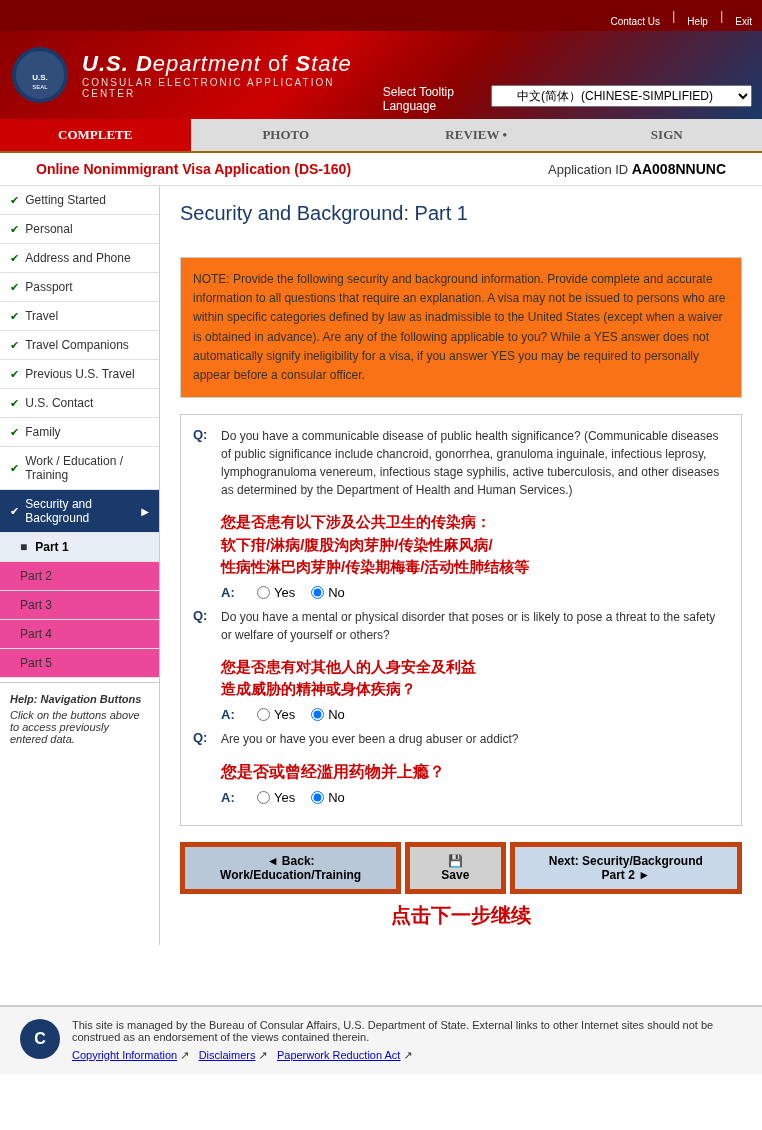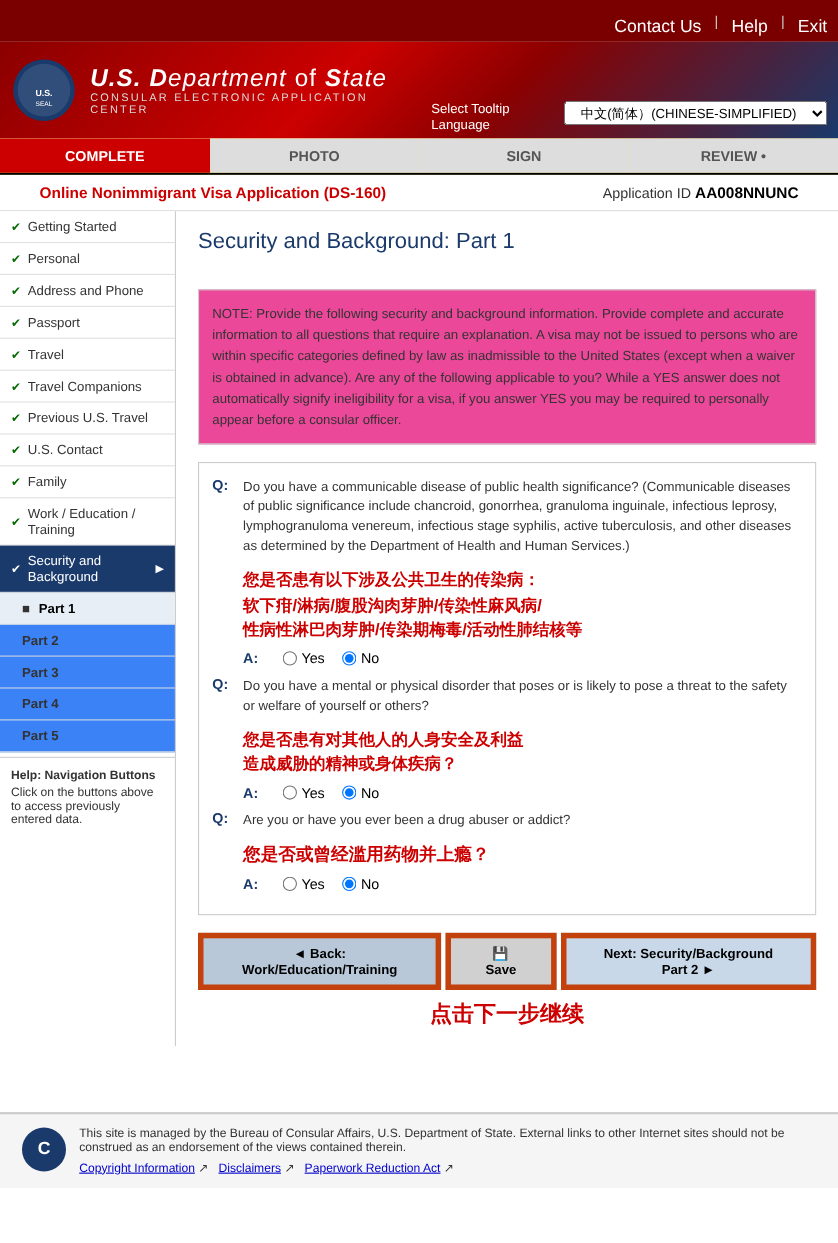--- a/index.html
+++ b/index.html
@@ -1,64 +1,64 @@
 <!DOCTYPE html>
 <html><head>
   <meta charset="utf-8">
   <style>
     * { box-sizing: border-box; margin: 0; padding: 0; }
     body { font-family: Arial, sans-serif; font-size: 13px; background: #fff; width: 762px; }
 
     
     .top-bar { background: #7a0000; display: flex; justify-content: flex-end; align-items: center; padding: 4px 10px; gap: 12px; }
-    .top-bar a { color: #fff; text-decoration: none; font-size: 16px; margin-top: 12px; }
+    .top-bar a { color: #fff; text-decoration: none; font-size: 10px; margin-top: 12px; }
     .top-bar span { color: #ccc; }
 
     .header-main { background: #8b0000; display: flex; align-items: center; padding: 6px 10px; gap: 12px; }
     .header-logo { width: 60px; height: 60px; }
     .header-title { color: #fff; }
     .header-title .dept { font-size: 22px; font-weight: bold; font-style: italic; letter-spacing: 1px; }
     .header-title .dept span { font-weight: normal; }
     .header-title .sub { font-size: 10px; letter-spacing: 2px; color: #ddd; }
     .header-right { margin-left: auto; display: flex; align-items: flex-start; gap: 8px; font-size: 12px; color: #fff; margin-top: 48px; }
-    .lang-select { padding: 2px 10px; font-size: 12px; }
-
-    
-    .nav-tabs { display: flex; background: #fde047; border-bottom: 2px solid #000000; }
+    .lang-select { padding: 2px 21px; font-size: 12px; }
+
+    
+    .nav-tabs { display: flex; background: #404040; border-bottom: 2px solid #a16207; font-family: Liberation Serif, serif; }
     .nav-tab { padding: 8px 40px; font-size: 13px; font-weight: bold; cursor: pointer; text-align: center; flex: 1; }
     .nav-tab.active { background: #cc0000; color: #fff; }
     .nav-tab.inactive { background: #ddd; color: #555; }
 
     
     .app-id-bar { background: #fff; padding: 8px 36px; border-bottom: 1px solid #ddd; display: flex; justify-content: space-between; align-items: center; }
     .app-id-bar .form-title { color: #cc0000; font-size: 14px; font-weight: bold; }
     .app-id-bar .app-id { font-size: 13px; color: #333; }
     .app-id-bar .app-id strong { color: #000; font-size: 14px; }
 
     
     .main-layout { display: flex; }
 
     
     .sidebar { width: 160px; min-width: 160px; background: #fff; border-right: 1px solid #ccc; }
     .sidebar-item { display: flex; align-items: center; padding: 7px 10px; font-size: 12px; color: #333; cursor: pointer; border-bottom: 1px solid #e0e0e0; gap: 4px; }
     .sidebar-item.active { background: #1a3a6b; color: #fff; }
     .sidebar-item.active .check { color: #fff; }
     .sidebar-item .check { color: #006600; font-size: 11px; margin-right: 2px; }
-    .sidebar-item.sub-item { padding-left: 20px; font-size: 12px; background: #3b82f6; color: #333; font-weight: bold; }
+    .sidebar-item.sub-item { padding-left: 20px; font-size: 12px; background: #ec4899; color: #333; }
     .sidebar-item.sub-item.current { font-weight: bold; color: #000; background: #e8eef5; }
     .sidebar-item .arrow { margin-left: auto; color: #fff; font-size: 10px; }
 
-    .sidebar-help { padding: 10px; font-size: 11px; color: #333; border-top: 1px solid #ccc; margin-top: 4px; }
+    .sidebar-help { padding: 10px; font-size: 11px; color: #333; border-top: 1px solid #ccc; margin-top: 4px; font-style: italic; }
     .sidebar-help .help-title { font-weight: bold; margin-bottom: 4px; }
 
     
     .content { flex: 1; padding: 16px 20px; }
     .page-title { font-size: 20px; color: #1a3a6b; margin-bottom: 12px; font-weight: normal; }
 
-    .note-box { border: 1px solid #ccc; padding: 12px; font-size: 12px; line-height: 1.6; color: #333; margin-bottom: 16px; background: #ec4899; margin-top: 32px; }
+    .note-box { border: 1px solid #ccc; padding: 12px; font-size: 12px; line-height: 1.6; color: #333; margin-bottom: 16px; background: #f97316; margin-top: 32px; }
 
     .qa-section { border: 1px solid #ccc; padding: 12px; margin-bottom: 16px; background: #fff; }
     .qa-row { display: flex; margin-bottom: 12px; gap: 8px; }
     .qa-label { font-weight: bold; color: #1a3a6b; min-width: 20px; font-size: 13px; }
     .qa-text { font-size: 12px; color: #333; line-height: 1.5; flex: 1; }
     .qa-answer { display: flex; align-items: center; gap: 16px; margin-left: 28px; margin-bottom: 8px; }
     .qa-answer label { display: flex; align-items: center; gap: 4px; font-size: 13px; cursor: pointer; }
 
     
     .footer-nav { display: flex; gap: 4px; margin-top: 16px; margin-bottom: 8px; }
@@ -110,24 +110,24 @@
     <select class="lang-select">
       <option>中文(简体）(CHINESE-SIMPLIFIED)</option>
       <option>English</option>
     </select>
   </div>
 </div>
 
 <div class="nav-tabs">
   <div class="nav-tab active">COMPLETE</div>
   <div class="nav-tab inactive">PHOTO</div>
-  <div class="nav-tab inactive">SIGN</div>
   <div class="nav-tab inactive">
     <span>REVIEW</span> •
   </div>
+  <div class="nav-tab inactive">SIGN</div>
 </div>
 
 <div class="app-id-bar">
   <span class="form-title">Online Nonimmigrant Visa Application (DS-160)</span>
   <span class="app-id">
     <span>Application ID</span> <strong>AA008NNUNC</strong>
   </span>
 </div>
 
 <div class="main-layout">

